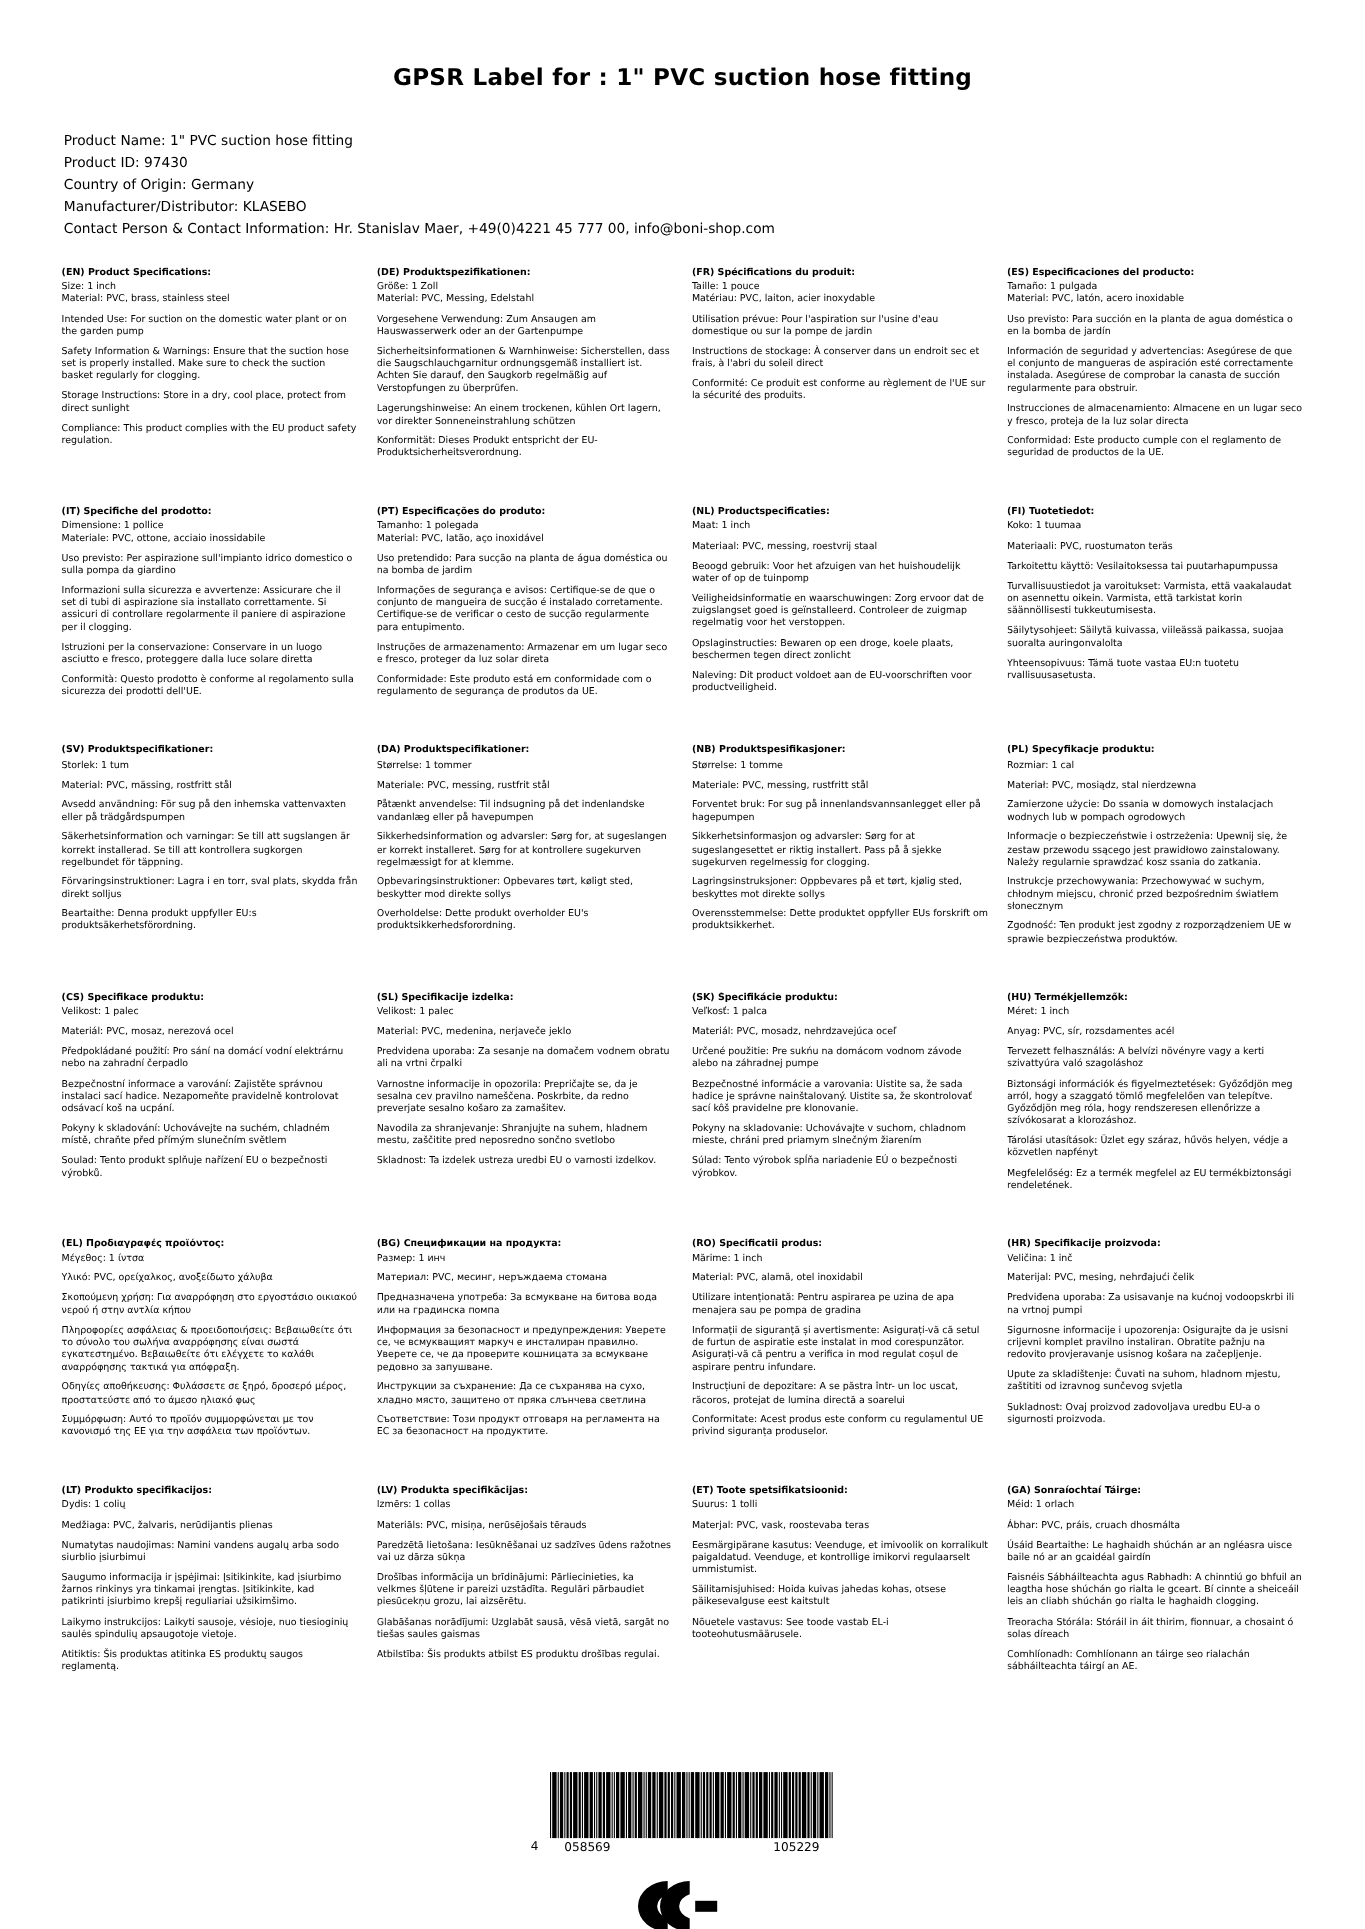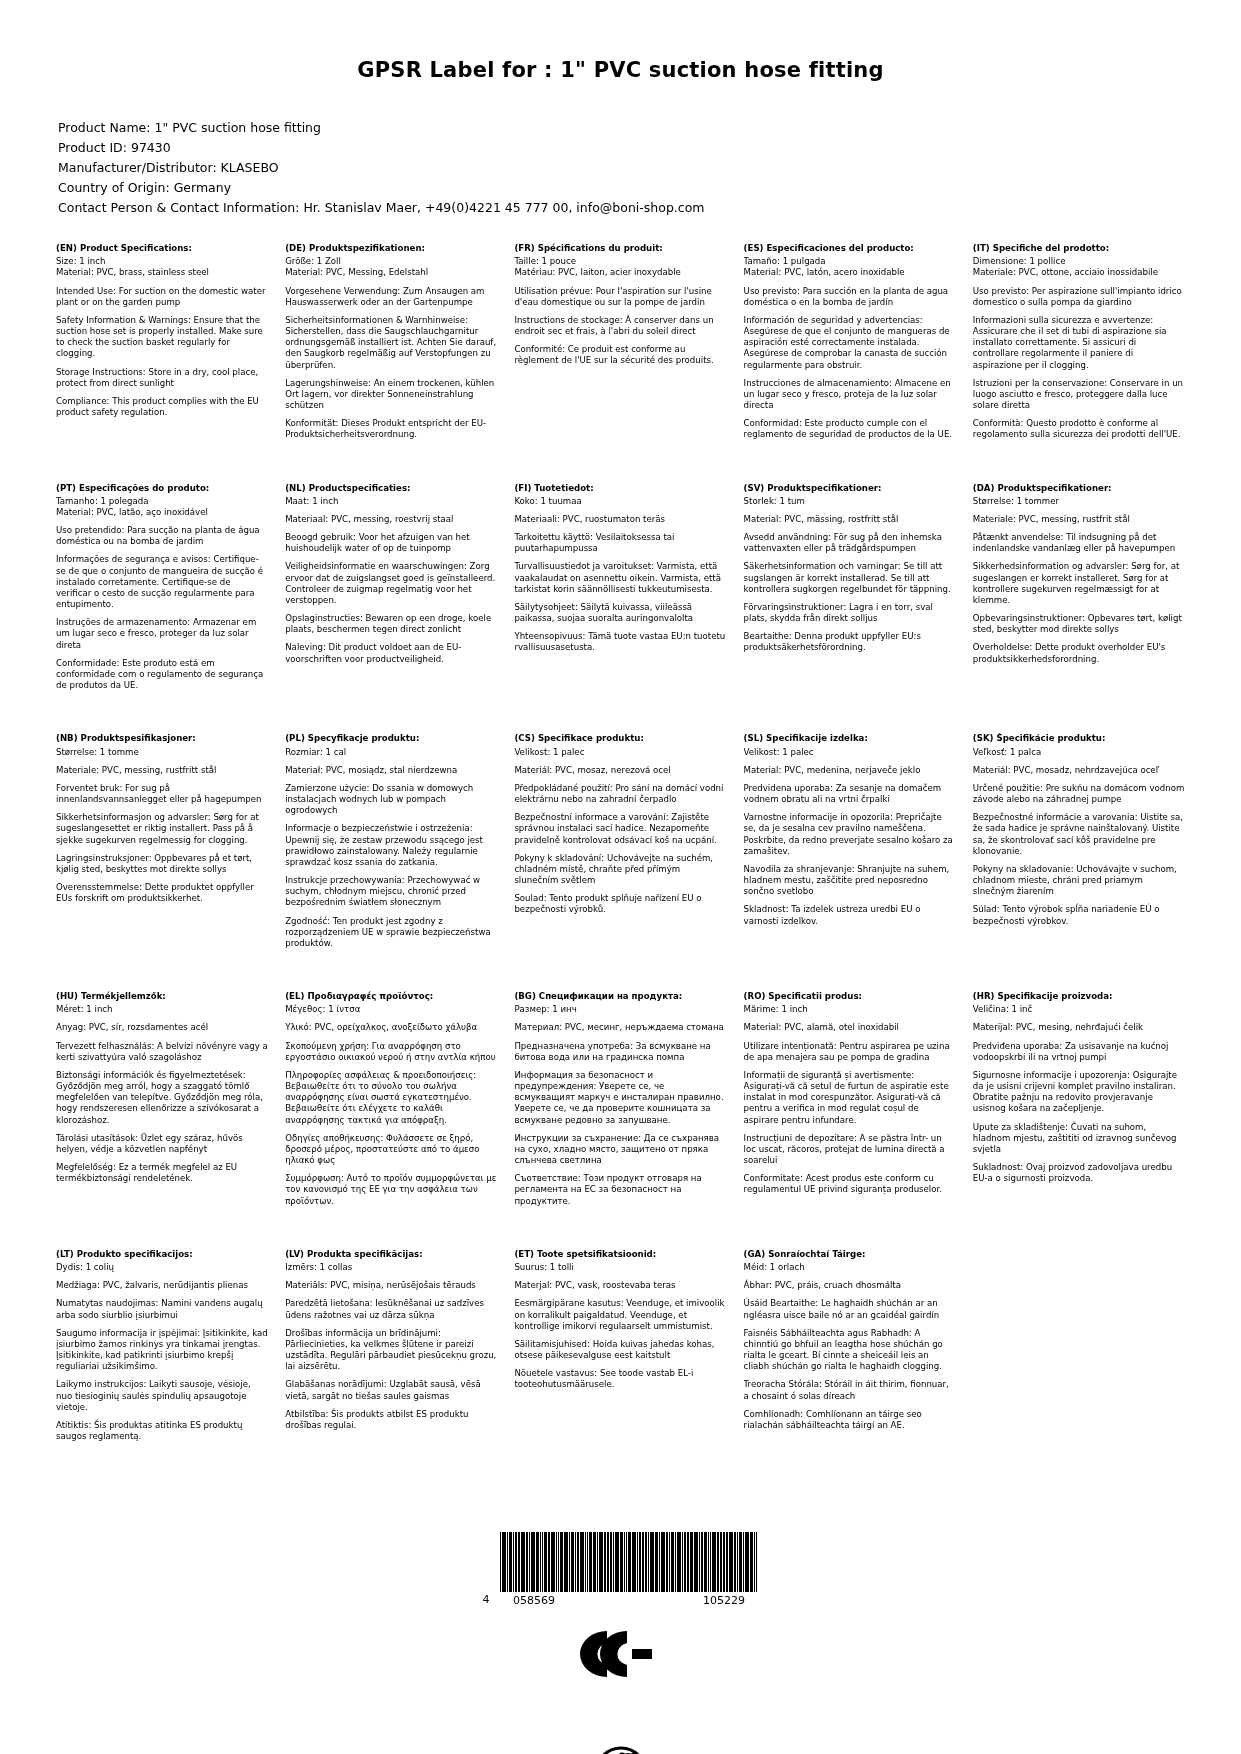--- a/index.html
+++ b/index.html
@@ -31,21 +31,21 @@
     margin: 0 0 26px 2px;
     font-size: 12.5px;
     line-height: 1.52;
   }
   .meta .row { margin-bottom: 1px; }
   .meta .lbl { font-weight: normal; }
   .meta .val { font-weight: normal; }
 
   .grid {
     display: grid;
-    grid-template-columns: repeat(5, 1fr);
+    grid-template-columns: repeat(4, 1fr);
     column-gap: 17px;
     row-gap: 0px;
     margin-top: 0;
   }
   .cell {
     font-size: 8.6px;
     line-height: 1.3;
     padding-bottom: 42px;
     overflow: hidden;
   }
@@ -122,26 +122,26 @@
   <div class="meta">
     <div class="row">
       <span class="lbl">Product Name:</span>
       <span class="val">1" PVC suction hose fitting</span>
     </div>
     <div class="row">
       <span class="lbl">Product ID:</span>
       <span class="val">97430</span>
     </div>
     <div class="row">
+      <span class="lbl">Country of Origin:</span>
+      <span class="val">Germany</span>
+    </div>
+    <div class="row">
       <span class="lbl">Manufacturer/Distributor:</span>
       <span class="val">KLASEBO</span>
-    </div>
-    <div class="row">
-      <span class="lbl">Country of Origin:</span>
-      <span class="val">Germany</span>
     </div>
     <div class="row">
       <span class="lbl">Contact Person &amp; Contact Information:</span>
       <span class="val">Hr. Stanislav Maer, +49(0)4221 45 777 00, info@boni-shop.com</span>
     </div>
   </div>
 
   <div class="grid" id="spec-grid">
       <div class="cell">
         <span class="head">(EN) Product Specifications:</span>

